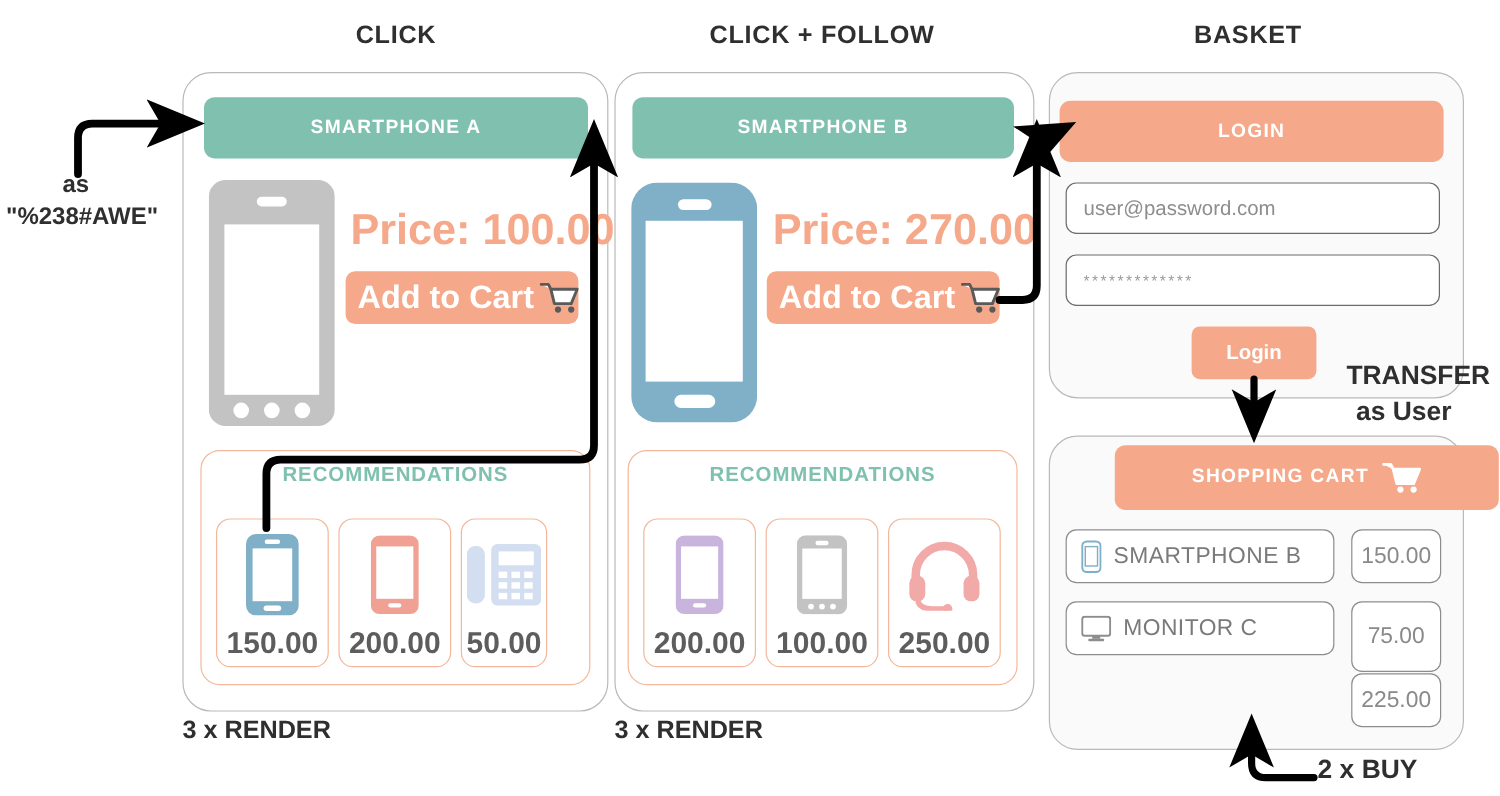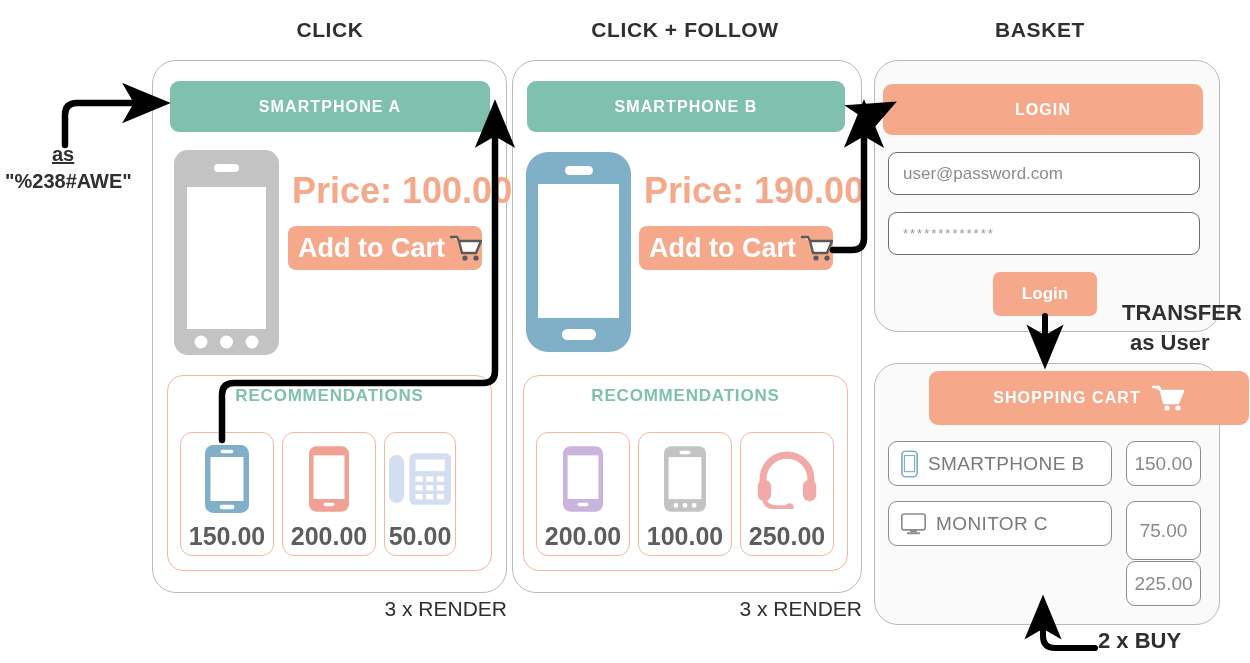--- a/index.html
+++ b/index.html
@@ -181,39 +181,39 @@
     position:absolute;
     font-weight:bold;
     font-size:20px;
     color:#2f2f2f;
     white-space:nowrap;
   }
   .anno.big{font-size:22px;}
 
   .flow-label{
     position:absolute;
-    font-weight:normal;
+    font-weight:bold;
     font-size:21px;
     color:#2f2f2f;
     white-space:nowrap;
-    text-align:right;
+    text-align:left;
   }
 
   svg.overlay{position:absolute;left:0;top:0;width:1250px;height:663px;pointer-events:none;}
 </style>
 </head>
 <body>
 
 <div class="stage">
 
   <div class="col-head" style="left:150px;top:18px;width:360px;">CLICK</div>
   <div class="col-head" style="left:505px;top:18px;width:360px;">CLICK + FOLLOW</div>
   <div class="col-head" style="left:870px;top:18px;width:340px;">BASKET</div>
 
-  <div class="anno" style="left:52px;top:143px;text-decoration:underline;">as</div>
+  <div class="anno" style="left:52px;top:143px;">as</div>
   <div class="anno" style="left:5px;top:170px;">"%238#AWE"</div>
 
   <div class="panel white" style="left:152px;top:60px;width:355px;height:533px;"></div>
 
   <div class="bar teal" style="left:170px;top:81px;width:320px;height:51px;">
     <span>SMARTPHONE A</span>
   </div>
 
   <div style="position:absolute;left:174px;top:150px;width:105px;height:205px;">
     <svg viewBox="0 0 105 205" width="105" height="205">
@@ -298,21 +298,21 @@
 
   <div style="position:absolute;left:526px;top:152px;width:105px;height:200px;">
     <svg viewBox="0 0 105 200" width="105" height="200">
       <rect x="0" y="0" width="105" height="200" rx="22" fill="#7fb0c8"></rect>
       <rect x="12" y="32" width="81" height="134" fill="#ffffff"></rect>
       <rect x="39" y="14" width="28" height="9" rx="4.5" fill="#ffffff"></rect>
       <rect x="36" y="177" width="34" height="11" rx="5.5" fill="#ffffff"></rect>
     </svg>
   </div>
 
-  <div class="price" style="left:644px;top:170px;">Price: 190.00</div>
+  <div class="price" style="left:644px;top:170px;">Price: 270.00</div>
 
   <div class="addcart" style="left:639px;top:226px;width:194px;height:44px;">
     <span>Add to Cart</span>
     <span style="display:inline-flex;">
       <svg viewBox="0 0 34 28" width="34" height="28">
         <path d="M2 3 h6 l2 4 M10 7 h22 l-5 12 h-14 z" fill="#ffffff" stroke="#5a5a5a" stroke-width="2.4" stroke-linejoin="round" stroke-linecap="round"></path>
         <circle cx="16" cy="24" r="2.6" fill="#5a5a5a"></circle>
         <circle cx="27" cy="24" r="2.6" fill="#5a5a5a"></circle>
       </svg>
     </span>

